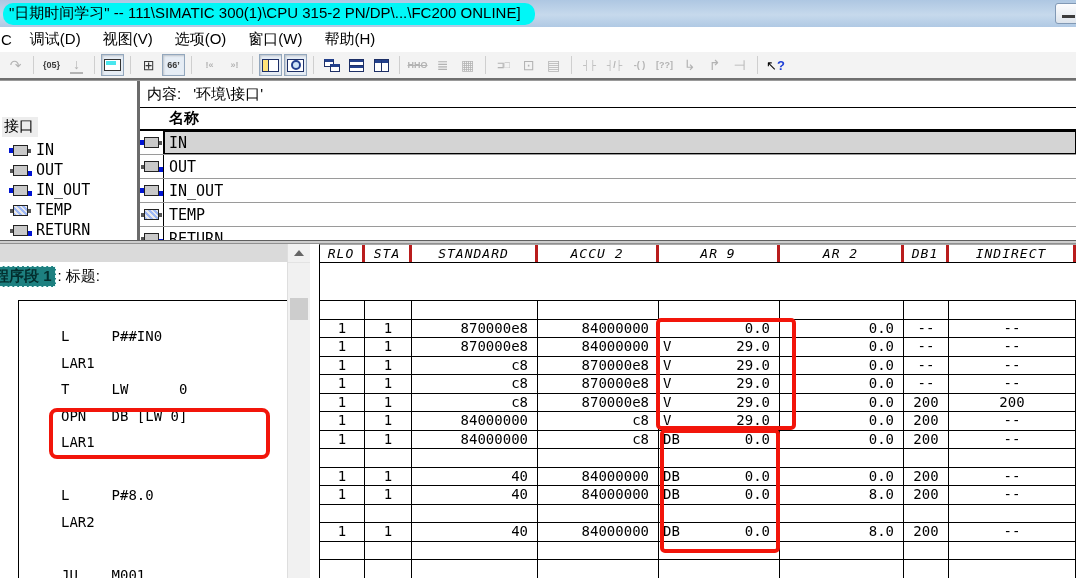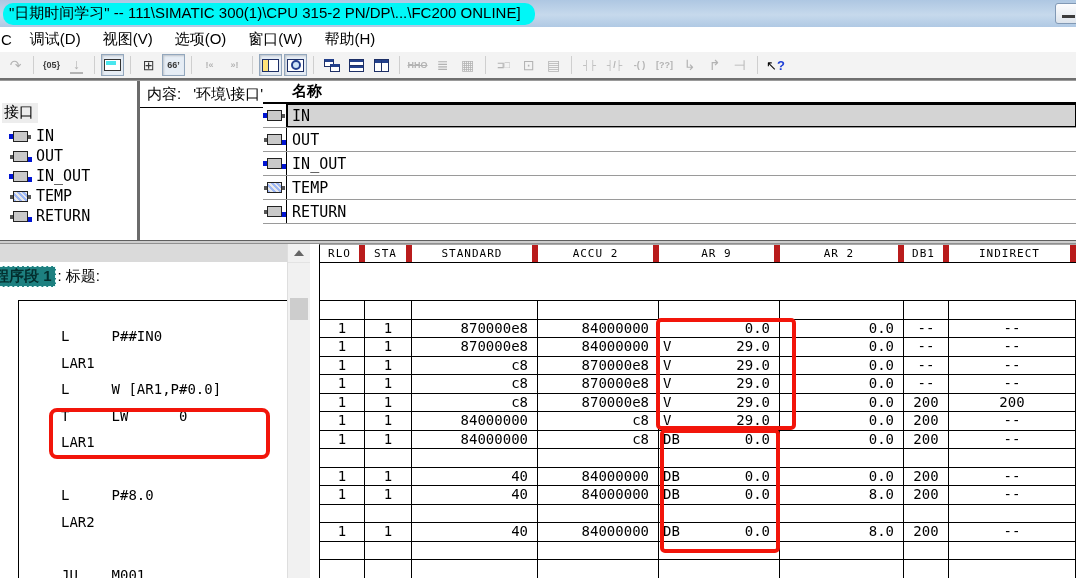--- a/index.html
+++ b/index.html
@@ -43,36 +43,36 @@
   .thb{flex:1;border-top:2px solid #24418c;border-bottom:1px solid #1d2f66;background:#fff;}
   .thb:last-child{border-bottom:none;}
   .tvw{width:15px;height:13px;border:1px solid #1d2f66;display:flex;box-sizing:border-box;}
   .tvb{flex:1;border-top:3px solid #24418c;border-right:1px solid #1d2f66;background:#fff;}
   .tvb:last-child{border-right:none;}
   .ha{font-size:13px;color:#000;line-height:1;}
   .hq{font-size:13px;color:#1d3ed6;font-weight:bold;line-height:1;}
 
   
   .topsec{height:160px;display:flex;border-top:1px solid #9a9a9a;box-sizing:border-box;background:#fff;}
-  .iface{width:137px;flex:none;padding-top:22px;overflow:hidden;}
+  .iface{width:137px;flex:none;padding-top:22px;overflow:hidden;margin-top:14px;}
   .iface-root{display:inline-block;margin-left:2px;background:#ededed;font-size:15px;padding:0 4px 1px 2px;margin-bottom:3px;}
   .titem{display:flex;align-items:center;height:20px;padding-left:13px;}
   .tlabel{font-family:"DejaVu Sans Mono","Liberation Mono",monospace;font-size:15px;margin-left:8px;}
   .decl{display:inline-block;width:15px;height:11px;border:1px solid #222;background:#c9c9c9;
         position:relative;box-sizing:border-box;flex:none;}
   .decl::before,.decl::after{content:"";position:absolute;top:3px;width:3px;height:4px;background:#555;}
   .decl::before{left:-4px;} .decl::after{right:-4px;}
   .v-in::before{background:#0014d2;width:4px;height:5px;top:2px;left:-5px;}
   .v-out::after{background:#0014d2;width:4px;height:5px;top:5px;right:-5px;}
   .v-inout::before{background:#0014d2;width:4px;height:5px;top:2px;left:-5px;}
   .v-inout::after{background:#0014d2;width:4px;height:5px;top:5px;right:-5px;}
   .v-ret::after{background:#0014d2;width:4px;height:5px;top:5px;right:-5px;}
   .v-temp{background:repeating-linear-gradient(45deg,#9db7f5 0 2px,#e9e9e9 2px 4px);}
   .vsplit{width:3px;background:#6b6b6b;flex:none;}
-  .content{flex:1;display:flex;flex-direction:row;min-width:0;}
+  .content{flex:1;display:flex;flex-direction:column;min-width:0;}
   .content-head{height:26px;flex:none;display:flex;align-items:center;font-size:15px;
                 border-bottom:1px solid #000;padding-left:7px;gap:12px;}
   .content-table{flex:1;overflow:hidden;}
   .crow{display:flex;height:23px;border-bottom:1px solid #9a9a9a;align-items:stretch;}
   .crow.chead{height:21px;border-bottom:2px solid #000;align-items:center;}
   .cicon{width:23px;flex:none;display:flex;align-items:center;justify-content:center;border-right:1px solid #000;}
   .cname{flex:1;display:flex;align-items:center;padding-left:5px;
          font-family:"DejaVu Sans Mono","Liberation Mono",monospace;font-size:15px;}
   .cname.hdr{font-family:"Liberation Sans",sans-serif;font-weight:bold;font-size:15px;}
   .crow.sel .cname{background:#d4d4d4;box-shadow:inset 0 0 0 1px #000;}
@@ -96,22 +96,22 @@
   .sbtn{height:18px;display:flex;align-items:center;justify-content:center;border-bottom:1px solid #e3e3e3;}
   .sarr{width:0;height:0;border-left:5px solid transparent;border-right:5px solid transparent;border-bottom:6px solid #666;}
   .sthumb{position:absolute;left:2px;right:2px;top:54px;height:22px;background:#cdcdcd;}
   .gapcol{width:9px;flex:none;background:#fff;}
 
   
   .regtable{flex:1;min-width:0;border-left:1px solid #000;box-sizing:border-box;
             font-family:"DejaVu Sans Mono","Liberation Mono",monospace;font-size:14px;border-top:1px solid #a9a9a9;}
   .rhead,.rrow{display:grid;grid-template-columns:45px 47px 126px 121px 121px 124px 45px 1fr;box-sizing:border-box;}
   .rhead{height:18px;border-bottom:1px solid #000;}
-  .hcell{border-right:6px solid #b91c1c;display:flex;align-items:center;justify-content:center;
-         font-size:11px;letter-spacing:1px;overflow:hidden;}
+  .hcell{border-right:3px solid #b91c1c;display:flex;align-items:center;justify-content:center;
+         font-size:13px;letter-spacing:1px;overflow:hidden;font-style:italic;}
   .rblank{height:37px;border-bottom:1px solid #000;}
   .rrow{height:18.5px;border-bottom:1px solid #000;}
   .rcell{border-right:1px solid #000;line-height:17.5px;overflow:hidden;}
   .ctr{text-align:center;}
   .rt{text-align:right;padding-right:9px;}
   .c4{display:flex;justify-content:space-between;padding:0 9px 0 4px;}
 
   
   .hl{position:absolute;border:4px solid #f2150a;box-sizing:border-box;pointer-events:none;}
   #hl-code{left:49px;top:408px;width:221px;height:51px;border-radius:8px;}
@@ -326,22 +326,22 @@
   <div class="codepanel">
     <div class="code-topstrip"></div>
     <div class="nettitle">
       <span class="netsel">程序段 1</span>
       <span class="netsuffix">: 标题:</span>
     </div>
     <div class="codebox">
       <div id="code-lines">
           <div class="cline">L     P##IN0</div>
           <div class="cline">LAR1</div>
-          <div class="cline">L     W [AR1,P#0.0]</div>
           <div class="cline">T     LW      0</div>
+          <div class="cline">OPN   DB [LW 0]</div>
           <div class="cline">LAR1</div>
           <div class="cline"></div>
           <div class="cline">L     P#8.0</div>
           <div class="cline">LAR2</div>
           <div class="cline"></div>
           <div class="cline">JU    M001</div>
           <div class="cline"></div>
         </div>
     </div>
   </div>

